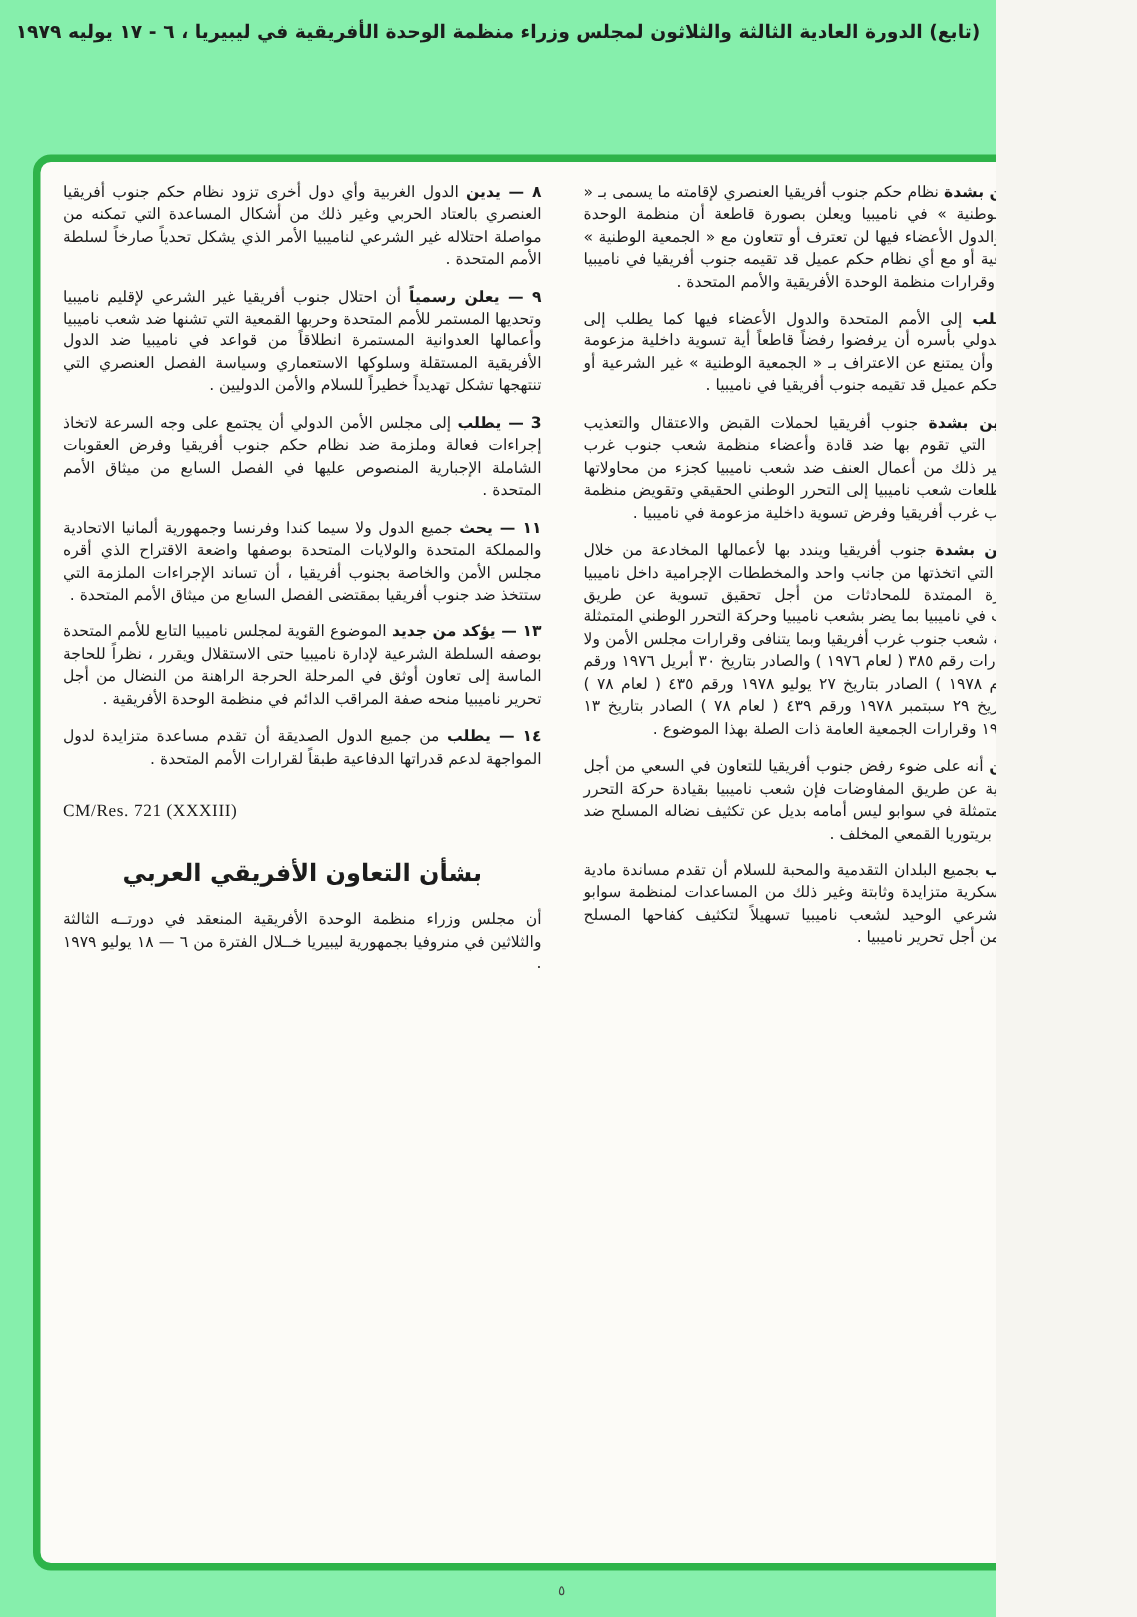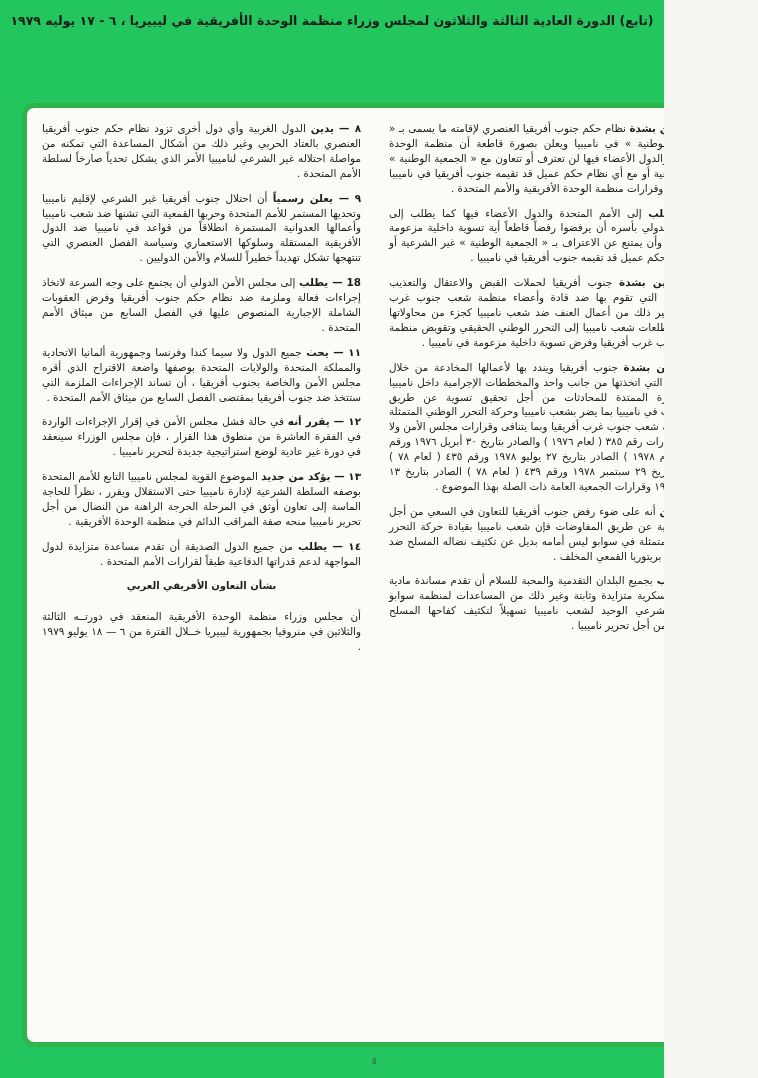--- a/index.html
+++ b/index.html
@@ -6,21 +6,21 @@
   html, body { margin: 0; padding: 0; }
   body {
     width: 758px; height: 1078px;
     background: #f6f5f0;
     font-family: "DejaVu Sans", sans-serif;
     color: #1c1c1c;
   }
   .page {
     position: relative;
     width: 664px; height: 1078px;
-    background: #22c55e;
+    background: #86efac;
     overflow: hidden;
   }
   .header { text-align: center; padding-top: 13px; direction: rtl; }
   .header-line1 { font-weight: bold; font-size: 12.5px; letter-spacing: 0.2px; }
   .header-line2 { font-weight: bold; font-size: 8.6px; margin-top: 11px; color: #2a2a2a; }
   .frame {
     position: absolute;
     left: 22px; top: 103px;
     width: 706px; height: 944px;
     border: 5px solid #2eb44a;
@@ -55,21 +55,21 @@
   .heading1 {
     text-align: center;
     font-weight: bold;
     font-size: 12.5px;
     margin: 0 0 16px 0;
     letter-spacing: 1px;
   }
   .heading2 {
     text-align: center;
     font-weight: bold;
-    font-size: 10px;
+    font-size: 16px;
     margin: 0 0 16px 0;
   }
   .footer-mark {
     position: absolute;
     left: 372px; top: 1056px;
     font-size: 9px;
     color: #444;
   }
 </style>
 </head>
@@ -89,26 +89,26 @@
         <p class="para"><b class="lead">٢ — يطلب</b> <span>إلى الأمم المتحدة والدول الأعضاء فيها كما يطلب إلى المجتمع الدولي بأسره أن يرفضوا رفضاً قاطعاً أية تسوية داخلية مزعومة في ناميبيا وأن يمتنع عن الاعتراف بـ « الجمعية الوطنية » غير الشرعية أو بأي نظام حكم عميل قد تقيمه جنوب أفريقيا في ناميبيا .</span></p>
         <p class="para"><b class="lead">7 — يدين بشدة</b> <span>جنوب أفريقيا لحملات القبض والاعتقال والتعذيب المتصاعدة التي تقوم بها ضد قادة وأعضاء منظمة شعب جنوب غرب أفريقيا وغير ذلك من أعمال العنف ضد شعب ناميبيا كجزء من محاولاتها لإجهاض تطلعات شعب ناميبيا إلى التحرر الوطني الحقيقي وتقويض منظمة شعب جنوب غرب أفريقيا وفرض تسوية داخلية مزعومة في ناميبيا .</span></p>
         <p class="para"><b class="lead">٥ — يدين بشدة</b> <span>جنوب أفريقيا ويندد بها لأعمالها المخادعة من خلال الإجراءات التي اتخذتها من جانب واحد والمخططات الإجرامية داخل ناميبيا أثناء الفترة الممتدة للمحادثات من أجل تحقيق تسوية عن طريق المفاوضات في ناميبيا بما يضر بشعب ناميبيا وحركة التحرر الوطني المتمثلة في منظمة شعب جنوب غرب أفريقيا وبما يتنافى وقرارات مجلس الأمن ولا سيما القرارات رقم ٣٨٥ ( لعام ١٩٧٦ ) والصادر بتاريخ ٣٠ أبريل ١٩٧٦ ورقم ٤٣١ ( لعام ١٩٧٨ ) الصادر بتاريخ ٢٧ يوليو ١٩٧٨ ورقم ٤٣٥ ( لعام ٧٨ ) الصادر بتاريخ ٢٩ سبتمبر ١٩٧٨ ورقم ٤٣٩ ( لعام ٧٨ ) الصادر بتاريخ ١٣ نوفمبر ١٩٧٨ وقرارات الجمعية العامة ذات الصلة بهذا الموضوع .</span></p>
         <p class="para"><b class="lead">٦ — يعلن</b> <span>أنه على ضوء رفض جنوب أفريقيا للتعاون في السعي من أجل إيجاد تسوية عن طريق المفاوضات فإن شعب ناميبيا بقيادة حركة التحرر الوطني المتمثلة في سوابو ليس أمامه بديل عن تكثيف نضاله المسلح ضد نظام حكم بريتوريا القمعي المخلف .</span></p>
         <p class="para"><b class="lead">٧ — يهيب</b> <span>بجميع البلدان التقدمية والمحبة للسلام أن تقدم مساندة مادية ومالية وعسكرية متزايدة وثابتة وغير ذلك من المساعدات لمنظمة سوابو الممثل الشرعي الوحيد لشعب ناميبيا تسهيلاً لتكثيف كفاحها المسلح المشروع من أجل تحرير ناميبيا .</span></p>
       </div>
 
       <div class="col">
         <p class="para"><b class="lead">٨ — يدين</b> <span>الدول الغربية وأي دول أخرى تزود نظام حكم جنوب أفريقيا العنصري بالعتاد الحربي وغير ذلك من أشكال المساعدة التي تمكنه من مواصلة احتلاله غير الشرعي لناميبيا الأمر الذي يشكل تحدياً صارخاً لسلطة الأمم المتحدة .</span></p>
         <p class="para"><b class="lead">٩ — يعلن رسمياً</b> <span>أن احتلال جنوب أفريقيا غير الشرعي لإقليم ناميبيا وتحديها المستمر للأمم المتحدة وحربها القمعية التي تشنها ضد شعب ناميبيا وأعمالها العدوانية المستمرة انطلاقاً من قواعد في ناميبيا ضد الدول الأفريقية المستقلة وسلوكها الاستعماري وسياسة الفصل العنصري التي تنتهجها تشكل تهديداً خطيراً للسلام والأمن الدوليين .</span></p>
-        <p class="para"><b class="lead">18 — يطلب</b> <span>إلى مجلس الأمن الدولي أن يجتمع على وجه السرعة لاتخاذ إجراءات فعالة وملزمة ضد نظام حكم جنوب أفريقيا وفرض العقوبات الشاملة الإجبارية المنصوص عليها في الفصل السابع من ميثاق الأمم المتحدة .</span></p>
+        <p class="para"><b class="lead">3 — يطلب</b> <span>إلى مجلس الأمن الدولي أن يجتمع على وجه السرعة لاتخاذ إجراءات فعالة وملزمة ضد نظام حكم جنوب أفريقيا وفرض العقوبات الشاملة الإجبارية المنصوص عليها في الفصل السابع من ميثاق الأمم المتحدة .</span></p>
         <p class="para"><b class="lead">١١ — يحث</b> <span>جميع الدول ولا سيما كندا وفرنسا وجمهورية ألمانيا الاتحادية والمملكة المتحدة والولايات المتحدة بوصفها واضعة الاقتراح الذي أقره مجلس الأمن والخاصة بجنوب أفريقيا ، أن تساند الإجراءات الملزمة التي ستتخذ ضد جنوب أفريقيا بمقتضى الفصل السابع من ميثاق الأمم المتحدة .</span></p>
-        <p class="para"><b class="lead">١٢ — يقرر أنه</b> <span>في حالة فشل مجلس الأمن في إقرار الإجراءات الواردة في الفقرة العاشرة من منطوق هذا القرار ، فإن مجلس الوزراء سينعقد في دورة غير عادية لوضع استراتيجية جديدة لتحرير ناميبيا .</span></p>
         <p class="para"><b class="lead">١٣ — يؤكد من جديد</b> <span>الموضوع القوية لمجلس ناميبيا التابع للأمم المتحدة بوصفه السلطة الشرعية لإدارة ناميبيا حتى الاستقلال ويقرر ، نظراً للحاجة الماسة إلى تعاون أوثق في المرحلة الحرجة الراهنة من النضال من أجل تحرير ناميبيا منحه صفة المراقب الدائم في منظمة الوحدة الأفريقية .</span></p>
         <p class="para"><b class="lead">١٤ — يطلب</b> <span>من جميع الدول الصديقة أن تقدم مساعدة متزايدة لدول المواجهة لدعم قدراتها الدفاعية طبقاً لقرارات الأمم المتحدة .</span></p>
 
+        <div class="ref">CM/Res. 721 (XXXIII)</div>
         <div class="heading2">بشأن التعاون الأفريقي العربي</div>
         <p class="para">أن مجلس وزراء منظمة الوحدة الأفريقية المنعقد في دورتــه الثالثة والثلاثين في منروفيا بجمهورية ليبيريا خــلال الفترة من ٦ — ١٨ يوليو ١٩٧٩ .</p>
       </div>
 
     </div>
   </div>
 
   <div class="footer-mark">٥</div>
 
 </div>

